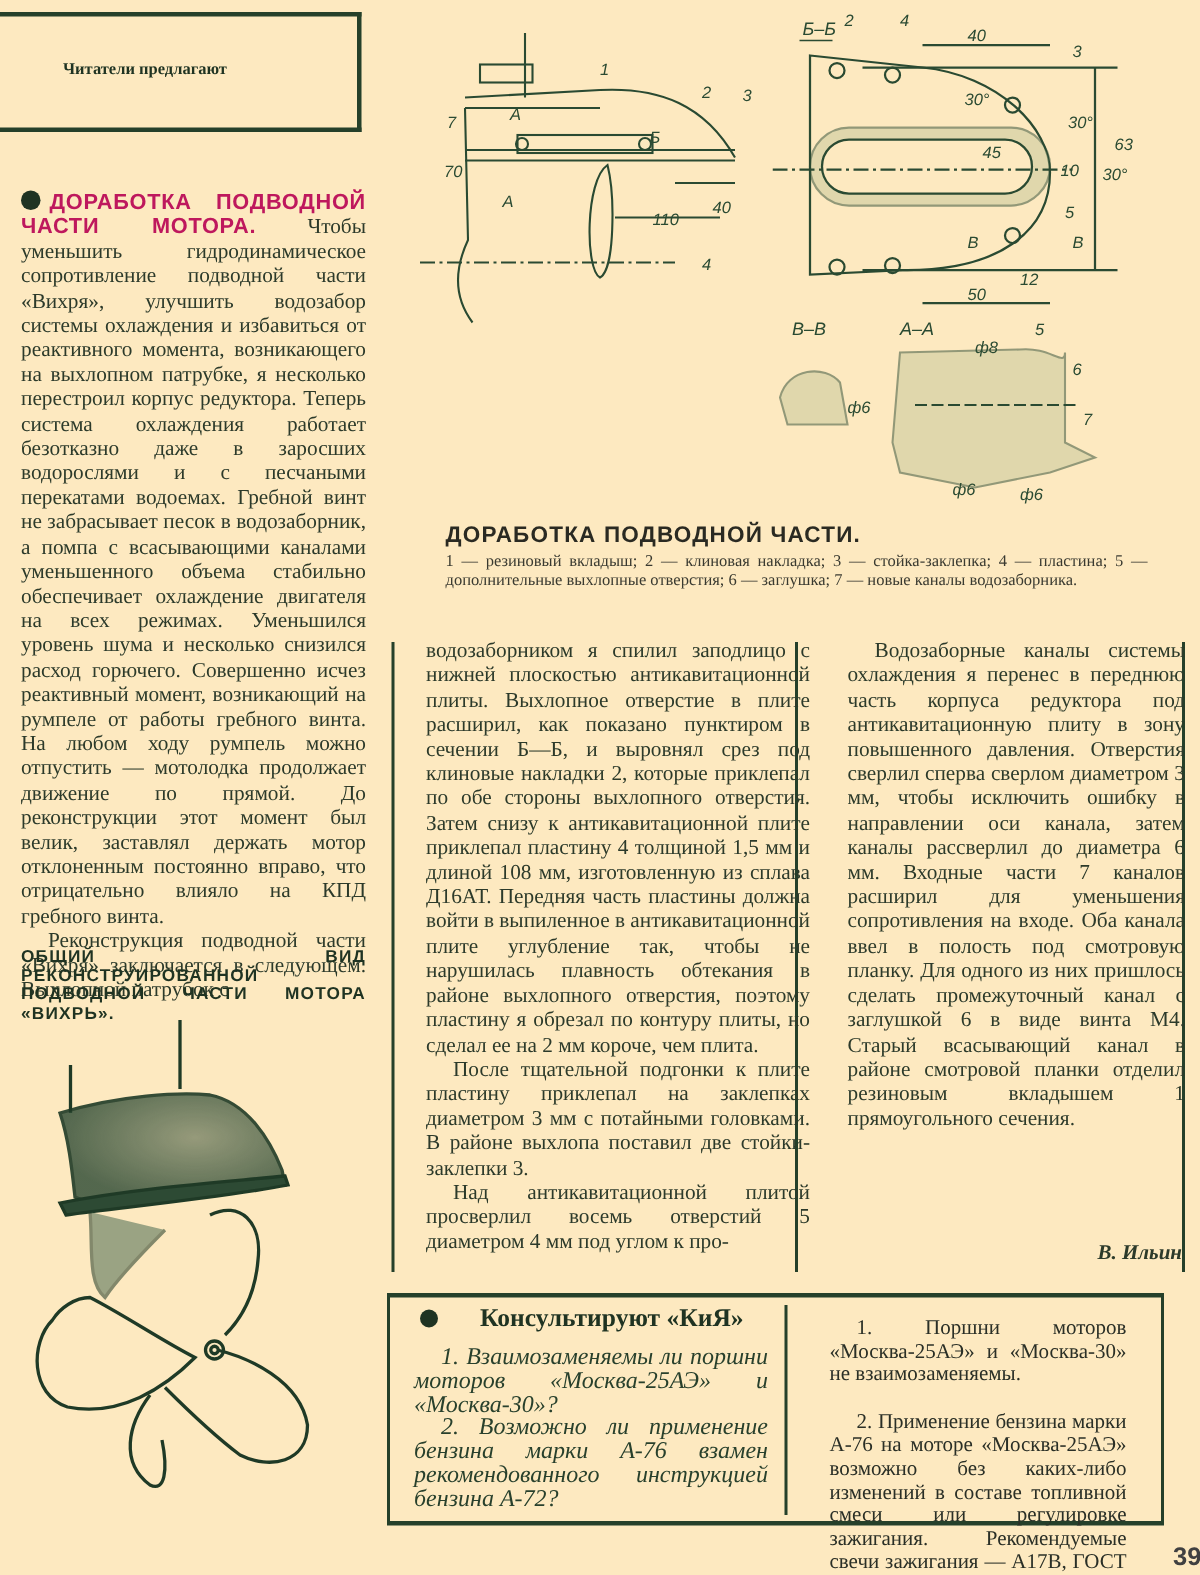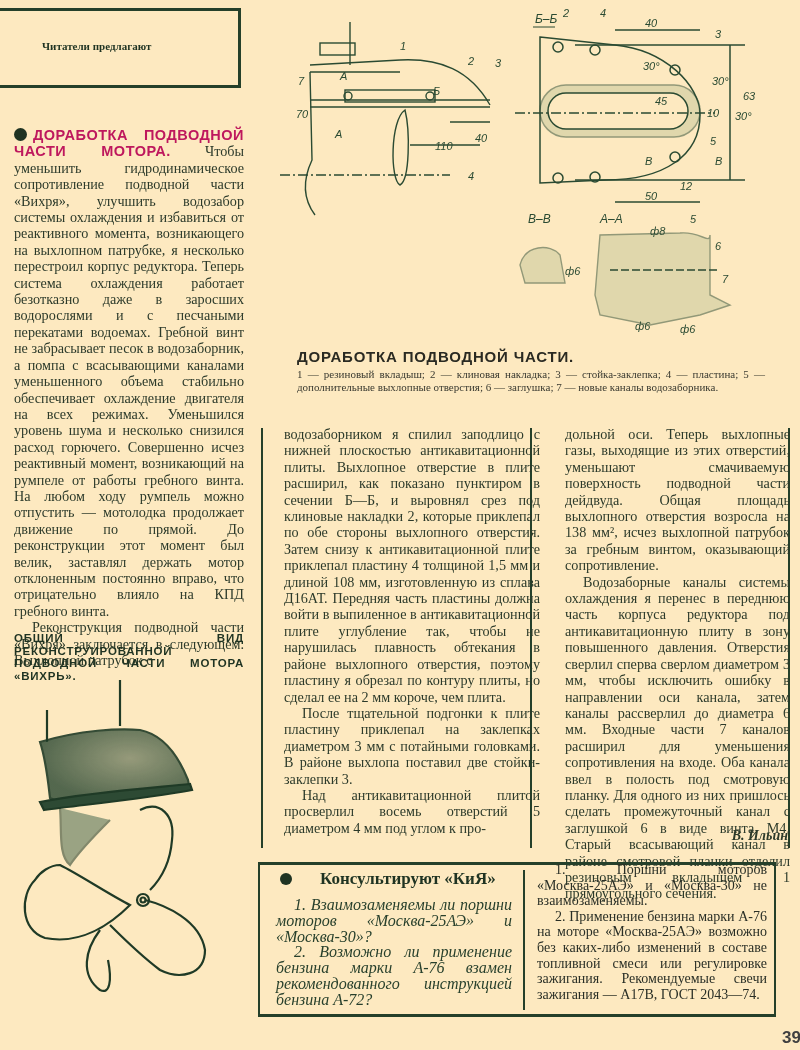--- a/index.html
+++ b/index.html
@@ -23,21 +23,21 @@
   #right-col{left:565px;top:426px;width:225px;}
   .vrule{background:#25402a;width:2px;}
   #author{left:600px;top:828px;width:188px;text-align:right;font-weight:bold;font-style:italic;font-size:14px;}
   
   #consult{left:258px;top:862px;width:518px;height:155px;border-top:3px solid #25402a;border-bottom:3px solid #25402a;border-right:2px solid #25402a;border-left:2px solid #25402a;box-sizing:border-box;}
   #consult-title{left:280px;top:869px;width:232px;font-weight:bold;font-size:17px;color:#1f3322;}
   #consult-title .t{position:absolute;left:40px;top:0;white-space:nowrap;}
   #consult-q{left:276px;top:897px;width:236px;font-style:italic;font-weight:normal;font-size:16px;line-height:15.8px;text-align:justify;color:#28402c;}
   #consult-q p{margin:0;text-indent:18px;}
   #consult-a{left:537px;top:862px;width:230px;font-size:14px;line-height:15.6px;text-align:justify;color:#2a2f26;}
-  #consult-a p{margin:0;text-indent:18px;}
+  #consult-a p{margin:16px;text-indent:18px;}
   #page-num{left:782px;top:1028px;font-family:"Liberation Sans","DejaVu Sans",sans-serif;font-weight:bold;font-size:17px;color:#404040;}
   svg text{font-family:"Liberation Sans","DejaVu Sans",sans-serif;font-style:italic;fill:#2a4a32;}
 </style>
 </head>
 <body>
 
 <div id="hdr" class="abs">
   <span>Читатели предлагают</span>
 </div>
 
@@ -170,21 +170,20 @@
 <div class="abs vrule" style="left:530px;top:428px;height:420px;"></div>
 <div class="abs vrule" style="left:788px;top:428px;height:420px;"></div>
 
 <div id="mid-col" class="abs col">
   <p>водозаборником я спилил заподлицо с нижней плоскостью антикавитационной плиты. Выхлопное отверстие в плите расширил, как показано пунктиром в сечении Б—Б, и выровнял срез под клиновые накладки 2, которые приклепал по обе стороны выхлопного отверстия. Затем снизу к антикавитационной плите приклепал пластину 4 толщиной 1,5 мм и длиной 108 мм, изготовленную из сплава Д16АТ. Передняя часть пластины должна войти в выпиленное в антикавитационной плите углубление так, чтобы не нарушилась плавность обтекания в районе выхлопного отверстия, поэтому пластину я обрезал по контуру плиты, но сделал ее на 2 мм короче, чем плита.</p>
   <p class="ind">После тщательной подгонки к плите пластину приклепал на заклепках диаметром 3 мм с потайными головками. В районе выхлопа поставил две стойки-заклепки 3.</p>
   <p class="ind">Над антикавитационной плитой просверлил восемь отверстий 5 диаметром 4 мм под углом к про-</p>
 </div>
 
 <div id="right-col" class="abs col">
-  <p>дольной оси. Теперь выхлопные газы, выходящие из этих отверстий, уменьшают смачиваемую поверхность подводной части дейдвуда. Общая площадь выхлопного отверстия возросла на 138 мм², исчез выхлопной патрубок за гребным винтом, оказывающий сопротивление.</p>
   <p class="ind">Водозаборные каналы системы охлаждения я перенес в переднюю часть корпуса редуктора под антикавитационную плиту в зону повышенного давления. Отверстия сверлил сперва сверлом диаметром 3 мм, чтобы исключить ошибку в направлении оси канала, затем каналы рассверлил до диаметра 6 мм. Входные части 7 каналов расширил для уменьшения сопротивления на входе. Оба канала ввел в полость под смотровую планку. Для одного из них пришлось сделать промежуточный канал с заглушкой 6 в виде винта М4. Старый всасывающий канал в районе смотровой планки отделил резиновым вкладышем 1 прямоугольного сечения.</p>
 </div>
 
 <div id="author" class="abs">В. Ильин</div>
 
 <div id="consult" class="abs"></div>
 <div class="abs vrule" style="left:523px;top:870px;height:140px;"></div>
 <div id="consult-title" class="abs">
   <span class="bullet" style="width:12px;height:12px;margin-top:4px;"></span>
   <span class="t">Консультируют «КиЯ»</span>

